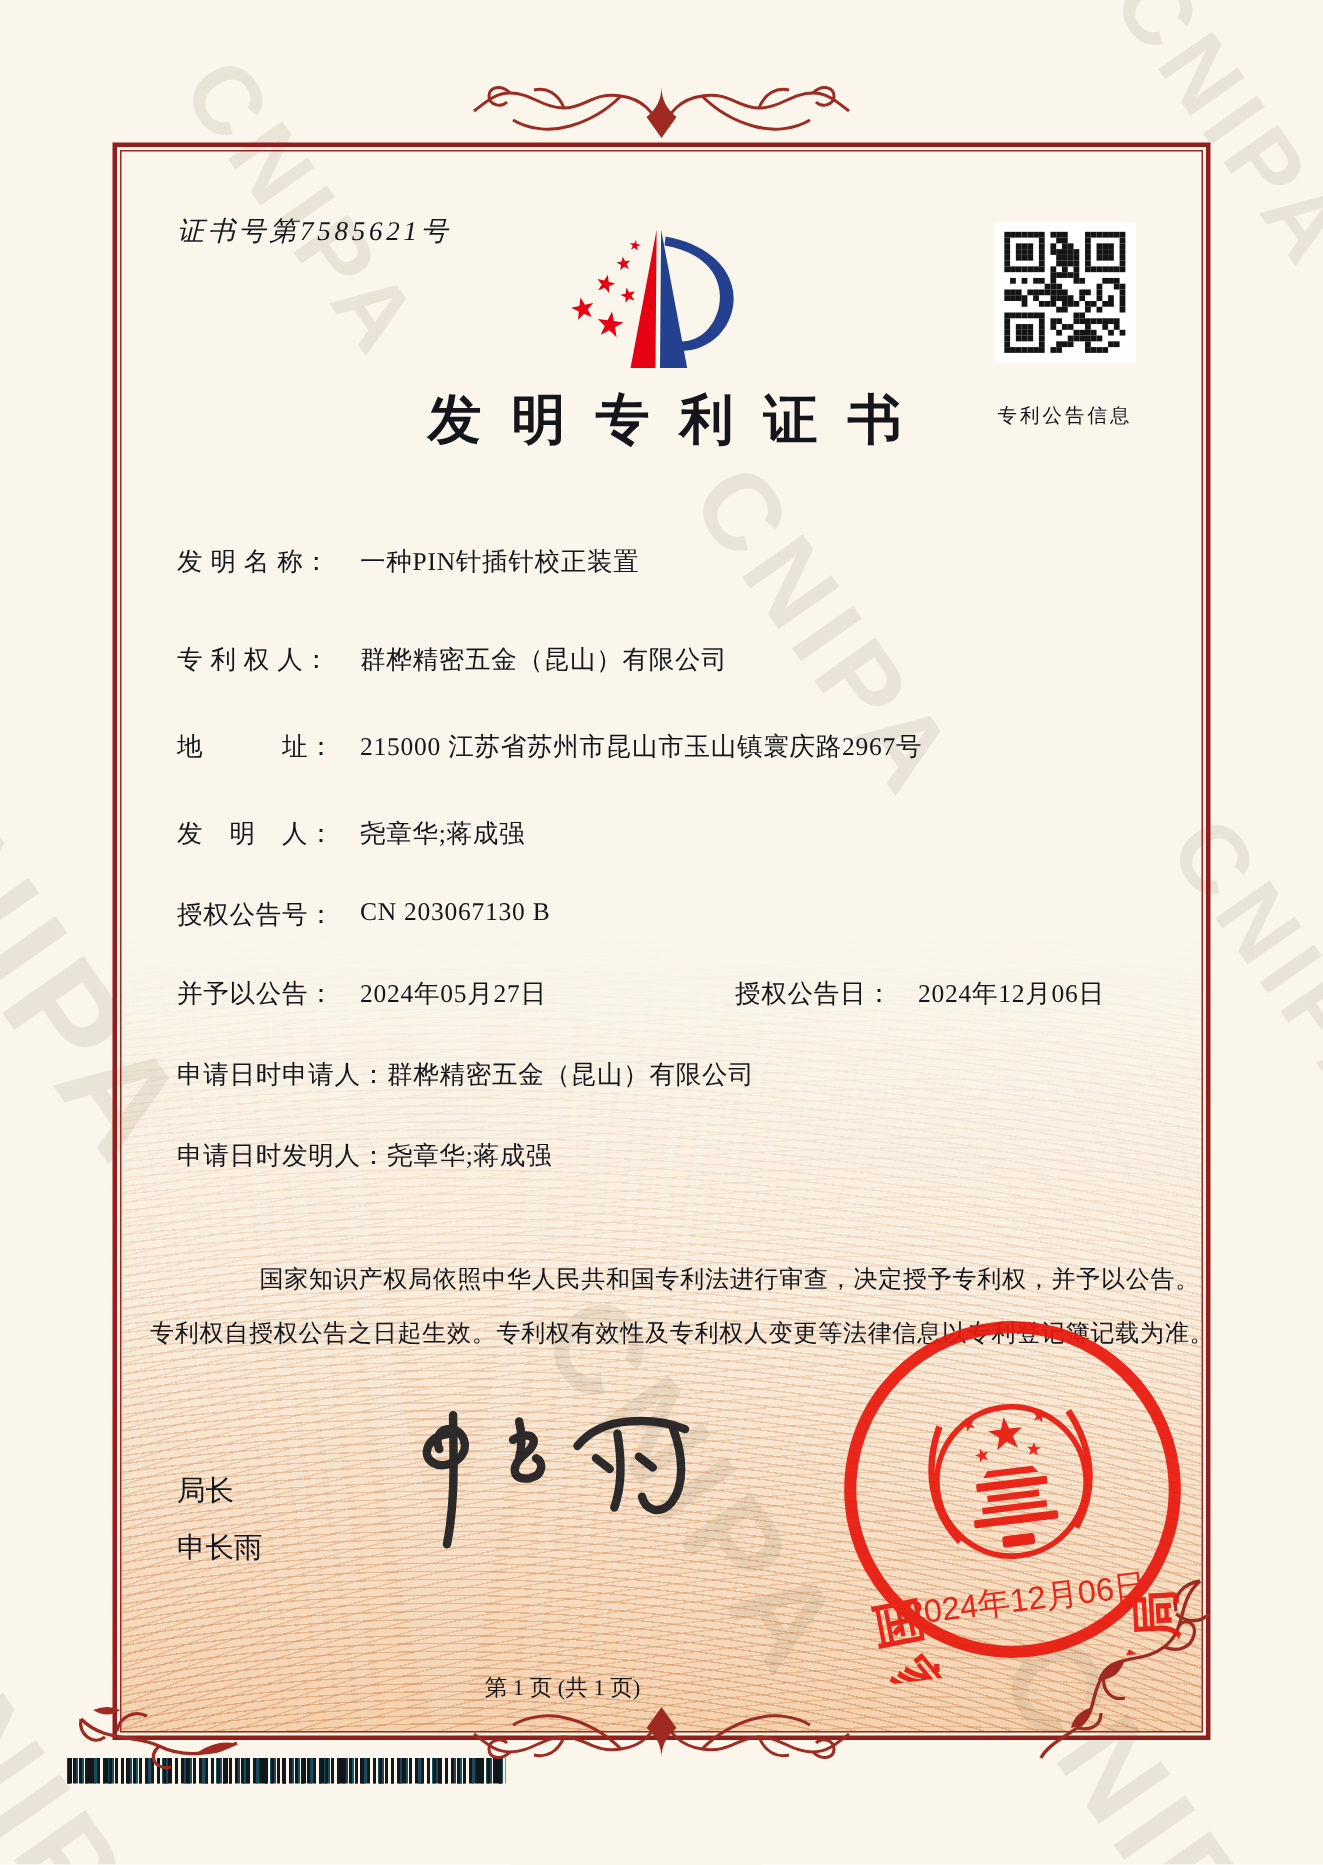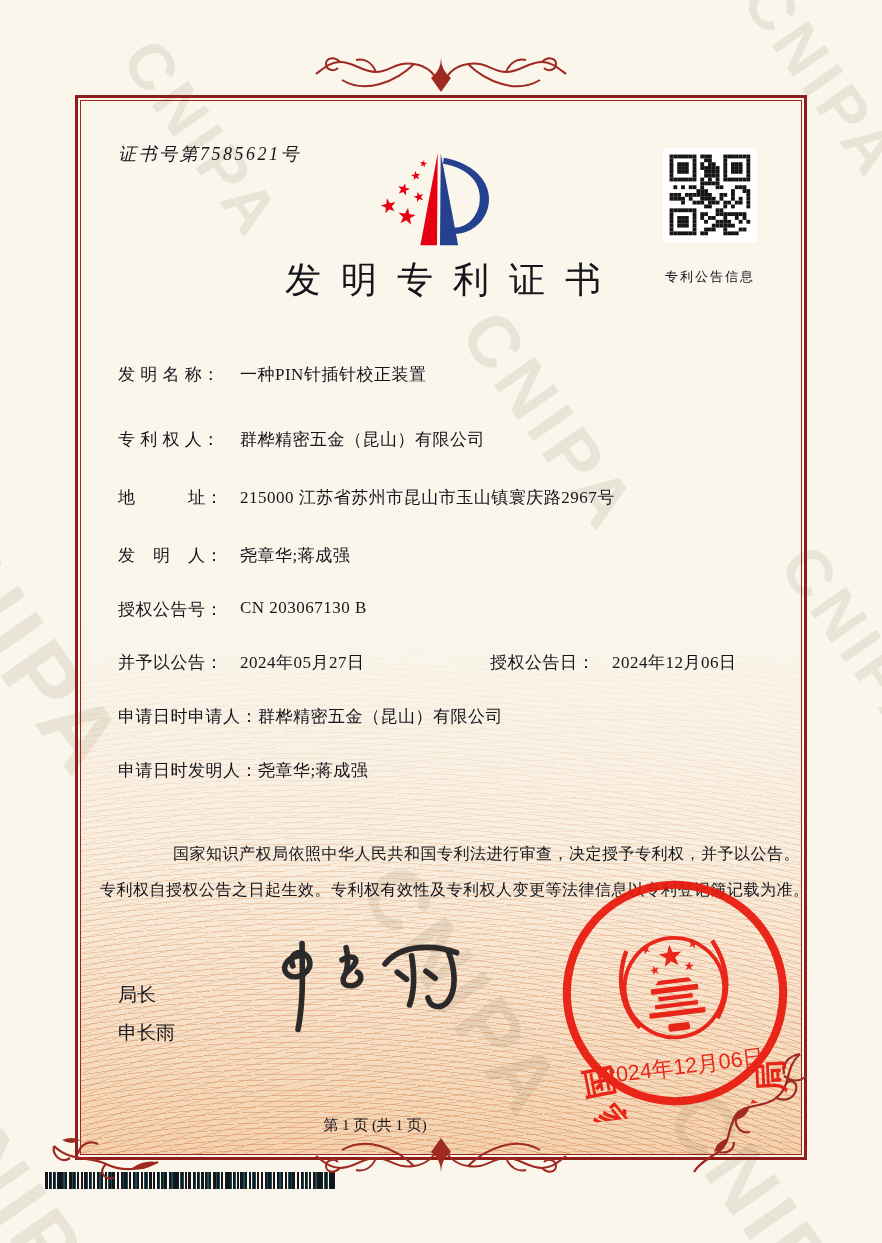--- a/index.html
+++ b/index.html
@@ -23,21 +23,21 @@
          border:3px solid #8e1f1b;z-index:2;pointer-events:none;}
   .frame::after{content:"";position:absolute;inset:2px;border:1px solid #97291f;}
   .orn{position:absolute;z-index:4;}
   
   .certno{position:absolute;left:118px;top:142px;font-size:18px;letter-spacing:2.5px;z-index:3;font-style:italic;}
   .logo{position:absolute;left:372px;top:146px;z-index:3;}
   .qrblock{position:absolute;left:648px;top:150px;width:124px;text-align:center;z-index:3;}
   .qrbox{width:90px;height:90px;background:#fff;margin:0 auto;box-shadow:0 0 0 2px #fff;}
   .qrcaption{margin-top:28px;font-size:13px;letter-spacing:2px;}
   .title{position:absolute;left:0;width:882px;top:256px;text-align:center;font-size:36px;
-         font-weight:normal;letter-spacing:20px;padding-left:24px;box-sizing:border-box;z-index:3;}
+         font-weight:bold;letter-spacing:20px;padding-left:24px;box-sizing:border-box;z-index:3;}
   
   .fields{position:absolute;left:118px;top:0;width:660px;z-index:3;font-size:17px;}
   .frow{position:absolute;left:0;display:flex;white-space:nowrap;}
   .fgroup{display:flex;white-space:nowrap;}
   .g1{width:372px;flex:0 0 372px;}
   .flabel{display:inline-block;min-width:122px;letter-spacing:.5px;}
   .fvalue{letter-spacing:.5px;}
   .r1{top:363px}.r2{top:428px}.r3{top:486px}.r4{top:544px}
   .r5{top:598px}.r6{top:651px}.r7{top:705px}.r8{top:759px}
   

